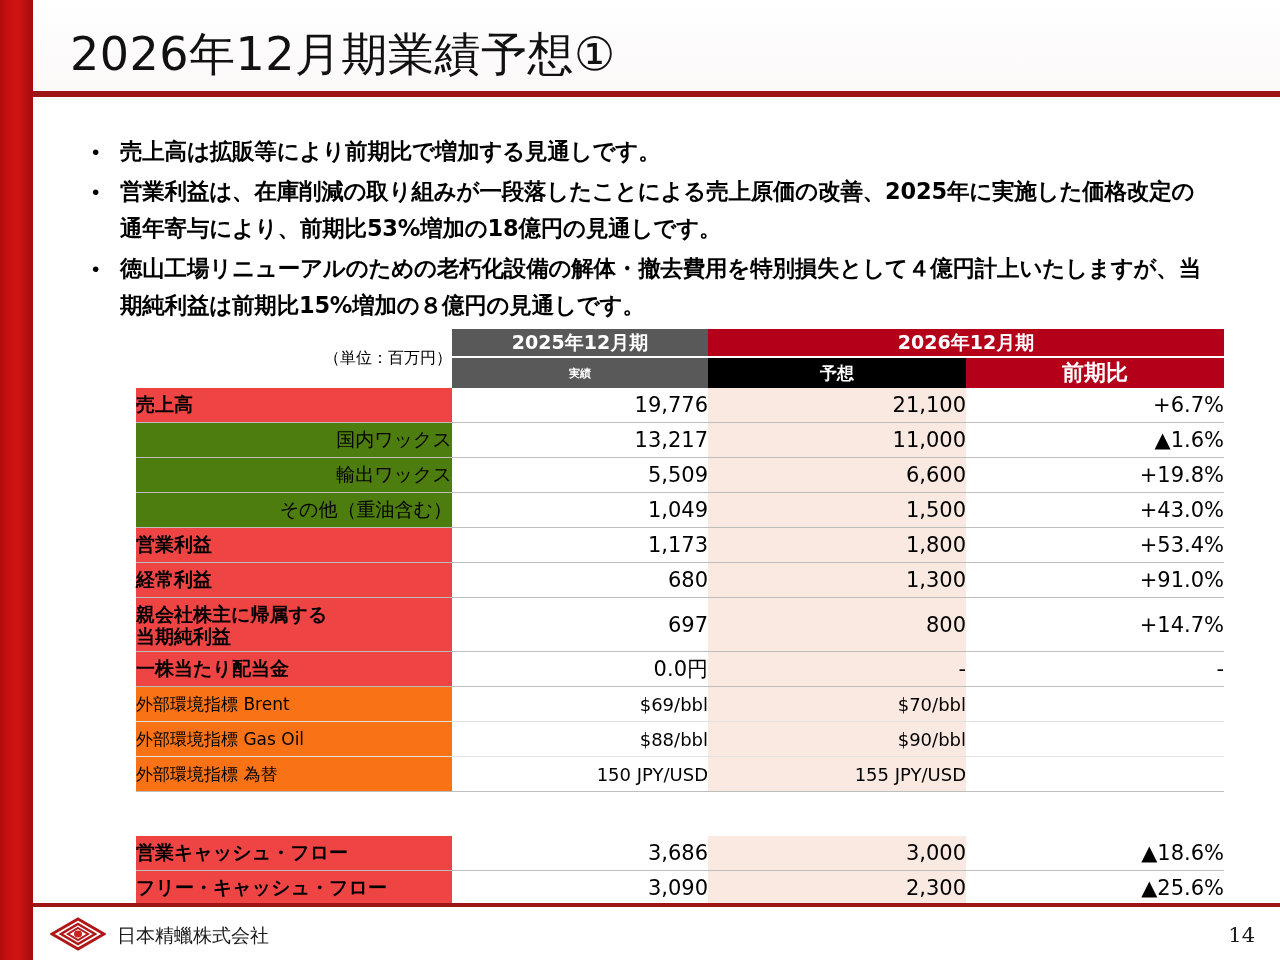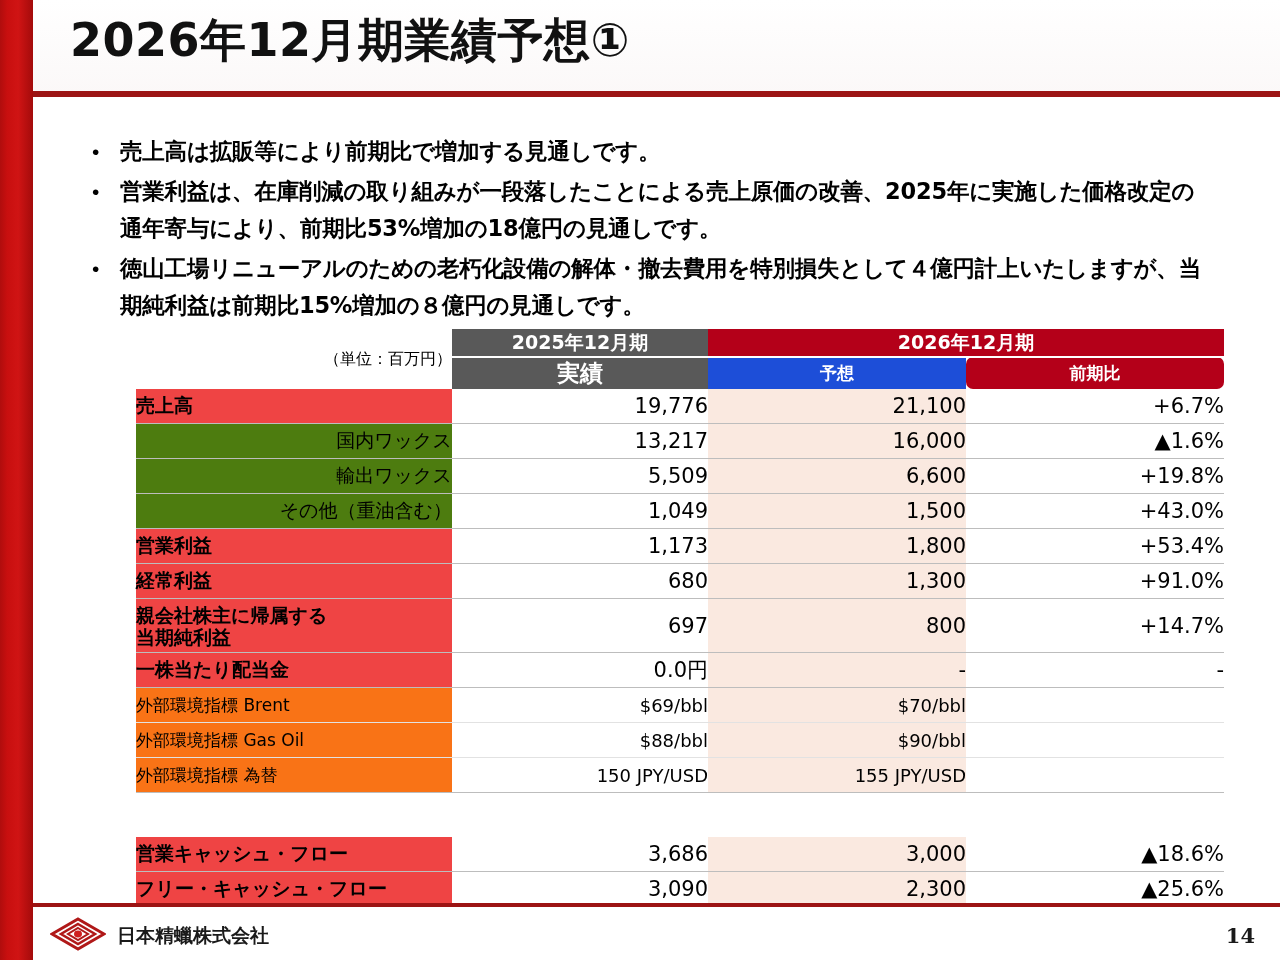--- a/index.html
+++ b/index.html
@@ -13,25 +13,24 @@
   #left-stripe{
     position:absolute;left:0;top:0;width:33px;height:960px;
     background:linear-gradient(to right,#b00d0d 0%,#c80f0f 22%,#d01414 55%,#a30b0b 100%);
   }
   
   #title-area{
     position:absolute;left:33px;top:0;width:1247px;height:95px;
     background:linear-gradient(to bottom,#ffffff 0%,#fbf8f8 100%);
   }
   #page-title{
-    position:absolute;left:37px;top:10px;
+    position:absolute;left:37px;top:24px;
     font-size:46px;color:#111111;letter-spacing:0.5px;
     font-family:"DejaVu Sans","Liberation Sans",sans-serif;
     white-space:nowrap;
-    font-weight:bold;
   }
   #title-rule{
     position:absolute;left:33px;top:91px;width:1247px;height:6px;
     background:#9c1414;
   }
   
   #bullets{
     position:absolute;left:88px;top:133px;width:1120px;
   }
   .bullet-row{display:flex;align-items:flex-start;margin-bottom:3px;}
@@ -59,34 +58,33 @@
     background:#595959;color:#ffffff;font-weight:bold;font-size:19px;
     text-align:center;height:27px;border-bottom:2px solid #ffffff;
     font-family:"DejaVu Sans","Liberation Sans",sans-serif;
   }
   .hdr-top-red{
     background:#b40019;color:#ffffff;font-weight:bold;font-size:19px;
     text-align:center;height:27px;border-bottom:2px solid #ffffff;
     font-family:"DejaVu Sans","Liberation Sans",sans-serif;
   }
   .hdr-sub-gray{
-    background:#595959;color:#ffffff;font-weight:bold;font-size:23px;
+    background:#595959;color:#ffffff;font-weight:bold;font-size:11px;
     text-align:center;height:27px;
     font-family:"DejaVu Sans","Liberation Sans",sans-serif;
   }
   .hdr-sub-salmon{
-    background:#1d4ed8;color:#ffffff;font-weight:bold;font-size:17px;
+    background:#000000;color:#ffffff;font-weight:bold;font-size:17px;
     text-align:center;height:27px;
     font-family:"DejaVu Sans","Liberation Sans",sans-serif;
   }
   .hdr-sub-red{
-    background:#b40019;color:#ffffff;font-weight:bold;font-size:17px;
+    background:#b40019;color:#ffffff;font-weight:bold;font-size:22px;
     text-align:center;height:27px;
     font-family:Liberation Sans, sans-serif;
-    border-radius:7px;
   }
   .unit-cell{
     text-align:right;padding-right:16px;color:#000000;font-size:16px;
     height:56px;
     font-family:"DejaVu Sans","Liberation Sans",sans-serif;
   }
 
   
   .lbl-main{
     background:#ef4444;color:#000;font-weight:bold;font-size:19px;
@@ -119,21 +117,21 @@
   tr.r-spacer td{height:44px;background:#ffffff;border:none;}
   tr.r-spacer td.sp-fc{background:#ffffff;}
   tr.r-lastidx td{border-bottom:1px solid #bdbdbd;}
   .two-line{line-height:22px;}
 
   
   #footer-rule{
     position:absolute;left:33px;top:903px;width:1247px;height:4px;background:#9c1414;
   }
   #footer{
-    position:absolute;left:33px;top:907px;width:1247px;height:53px;background:#ffffff;font-weight:bold;
+    position:absolute;left:33px;top:907px;width:1247px;height:53px;background:#ffffff;
   }
   #logo-mark{position:absolute;left:17px;top:10px;width:56px;height:34px;}
   #footer-company{
     position:absolute;left:84px;top:16px;font-size:19px;color:#1a1a1a;
     font-family:"DejaVu Sans","Liberation Sans",sans-serif;
   }
   #page-number{
     position:absolute;right:25px;top:16px;font-size:21px;color:#1a1a1a;
     font-family:"DejaVu Serif","Liberation Serif",serif;
   }
@@ -185,21 +183,21 @@
   <tbody>
     <tr class="r-main">
       <td class="lbl-main">売上高</td>
       <td class="val">19,776</td>
       <td class="val fc">21,100</td>
       <td class="val">+6.7%</td>
     </tr>
     <tr class="r-sub">
       <td class="lbl-sub">国内ワックス</td>
       <td class="val">13,217</td>
-      <td class="val fc">16,000</td>
+      <td class="val fc">11,000</td>
       <td class="val">▲1.6%</td>
     </tr>
     <tr class="r-sub">
       <td class="lbl-sub">輸出ワックス</td>
       <td class="val">5,509</td>
       <td class="val fc">6,600</td>
       <td class="val">+19.8%</td>
     </tr>
     <tr class="r-sub">
       <td class="lbl-sub">その他（重油含む）</td>

